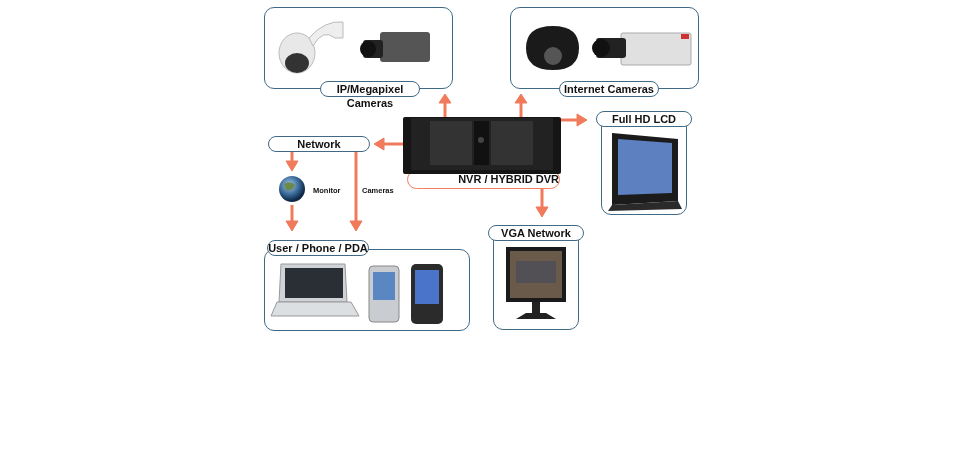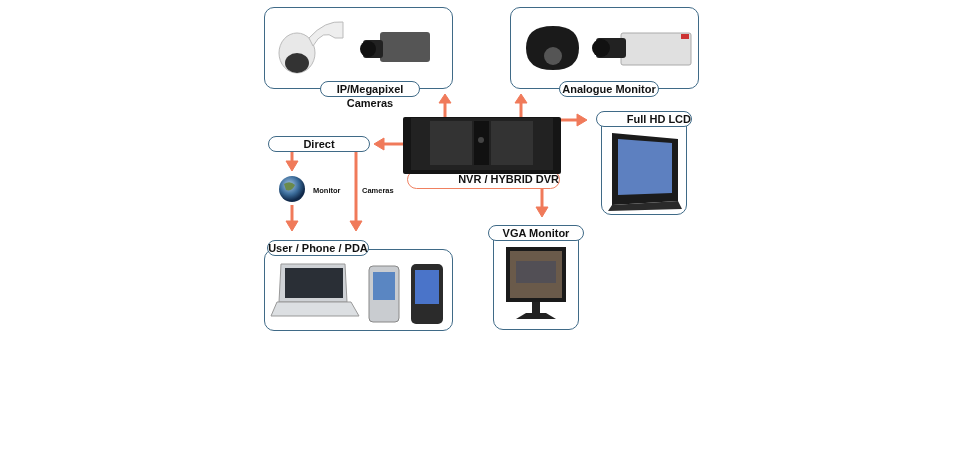--- a/index.html
+++ b/index.html
@@ -60,58 +60,58 @@
   <svg width="189" height="82">
     <path d="M15 40 Q15 18 42 18 Q68 18 68 40 Q68 62 42 62 Q15 62 15 40Z" fill="#1a1a1a"></path>
     <circle cx="42" cy="48" r="9" fill="#555"></circle>
   </svg>
   <svg width="189" height="82">
     <rect x="110" y="25" width="70" height="32" rx="2" fill="#e0e0e0" stroke="#aaa"></rect>
     <rect x="85" y="30" width="30" height="20" rx="3" fill="#222"></rect>
     <circle cx="90" cy="40" r="9" fill="#111"></circle>
     <rect x="170" y="26" width="8" height="5" fill="#c33"></rect>
   </svg>
-  <div class="label" style="left:48px;top:73px;width:100px;">Analogue Monitor</div>
+  <div class="label" style="left:48px;top:73px;width:100px;">Internet Cameras</div>
 </div>
 
 <div class="label nvr-label" style="left:407px;top:170px;width:153px;height:19px;line-height:16px;text-align:right;">NVR / HYBRID DVR</div>
 <svg width="960" height="450">
   <rect x="403" y="117" width="158" height="57" rx="2" fill="#151515"></rect>
   <rect x="411" y="118" width="142" height="52" fill="#222"></rect>
   <rect x="430" y="121" width="42" height="44" fill="#333"></rect>
   <rect x="491" y="121" width="42" height="44" fill="#333"></rect>
   <rect x="474" y="121" width="15" height="44" fill="#111"></rect>
   <circle cx="481" cy="140" r="3" fill="#444"></circle>
 </svg>
 
 <div class="box" style="left:601px;top:112px;width:86px;height:103px;">
   <svg width="86" height="103">
     <path d="M10 20 L76 26 L76 88 L10 92Z" fill="#1b1b1b"></path>
     <path d="M16 26 L70 30 L70 80 L16 82Z" fill="#5d80c0"></path>
     <path d="M10 92 L76 88 L80 96 L6 98Z" fill="#2a2a2a"></path>
   </svg>
-  <div class="label" style="left:-6px;top:-2px;width:96px;text-align:right;">Full HD LCD</div>
+  <div class="label" style="left:-6px;top:-2px;width:96px;">Full HD LCD</div>
 </div>
 
-<div class="label" style="left:268px;top:136px;width:102px;">Direct</div>
+<div class="label" style="left:268px;top:136px;width:102px;">Network</div>
 <svg width="960" height="450">
   <defs>
     <radialGradient id="gl" cx="40%" cy="35%" r="60%">
       <stop offset="0%" stop-color="#a8c8e8"></stop>
       <stop offset="60%" stop-color="#3b6c9a"></stop>
       <stop offset="100%" stop-color="#10294a"></stop>
     </radialGradient>
   </defs>
   <circle cx="292" cy="189" r="13" fill="url(#gl)"></circle>
   <path d="M284 184 Q290 180 295 185 Q292 192 286 190Z" fill="#6b8a4a"></path>
 </svg>
 <div class="txt" style="left:313px;top:186px;">Monitor</div>
 <div class="txt" style="left:362px;top:186px;">Cameras</div>
 
-<div class="box" style="left:264px;top:249px;width:189px;height:82px;">
+<div class="box" style="left:264px;top:249px;width:206px;height:82px;">
   <svg width="189" height="82">
     <path d="M16 14 L80 14 L82 52 L14 52Z" fill="#cfd2d6" stroke="#999"></path>
     <rect x="20" y="18" width="58" height="30" fill="#2a2f36"></rect>
     <path d="M12 52 L86 52 L94 66 L6 66Z" fill="#dcdfe2" stroke="#999"></path>
   </svg>
   <svg width="189" height="82">
     <rect x="104" y="16" width="30" height="56" rx="4" fill="#c9ccd0" stroke="#888"></rect>
     <rect x="108" y="22" width="22" height="28" fill="#5a86c2"></rect>
   </svg>
   <svg width="189" height="82">
@@ -122,14 +122,14 @@
 </div>
 
 <div class="box" style="left:493px;top:226px;width:86px;height:104px;">
   <svg width="86" height="104">
     <rect x="12" y="20" width="60" height="55" fill="#1a1a1a"></rect>
     <rect x="16" y="24" width="52" height="47" fill="#6a5a4a"></rect>
     <rect x="22" y="34" width="40" height="22" fill="#4c4c58" opacity="0.8"></rect>
     <rect x="38" y="75" width="8" height="12" fill="#222"></rect>
     <path d="M22 92 L62 92 L52 86 L32 86Z" fill="#222"></path>
   </svg>
-  <div class="label" style="left:-6px;top:-2px;width:96px;">VGA Monitor</div>
+  <div class="label" style="left:-6px;top:-2px;width:96px;">VGA Network</div>
 </div>
 
 </body></html>

